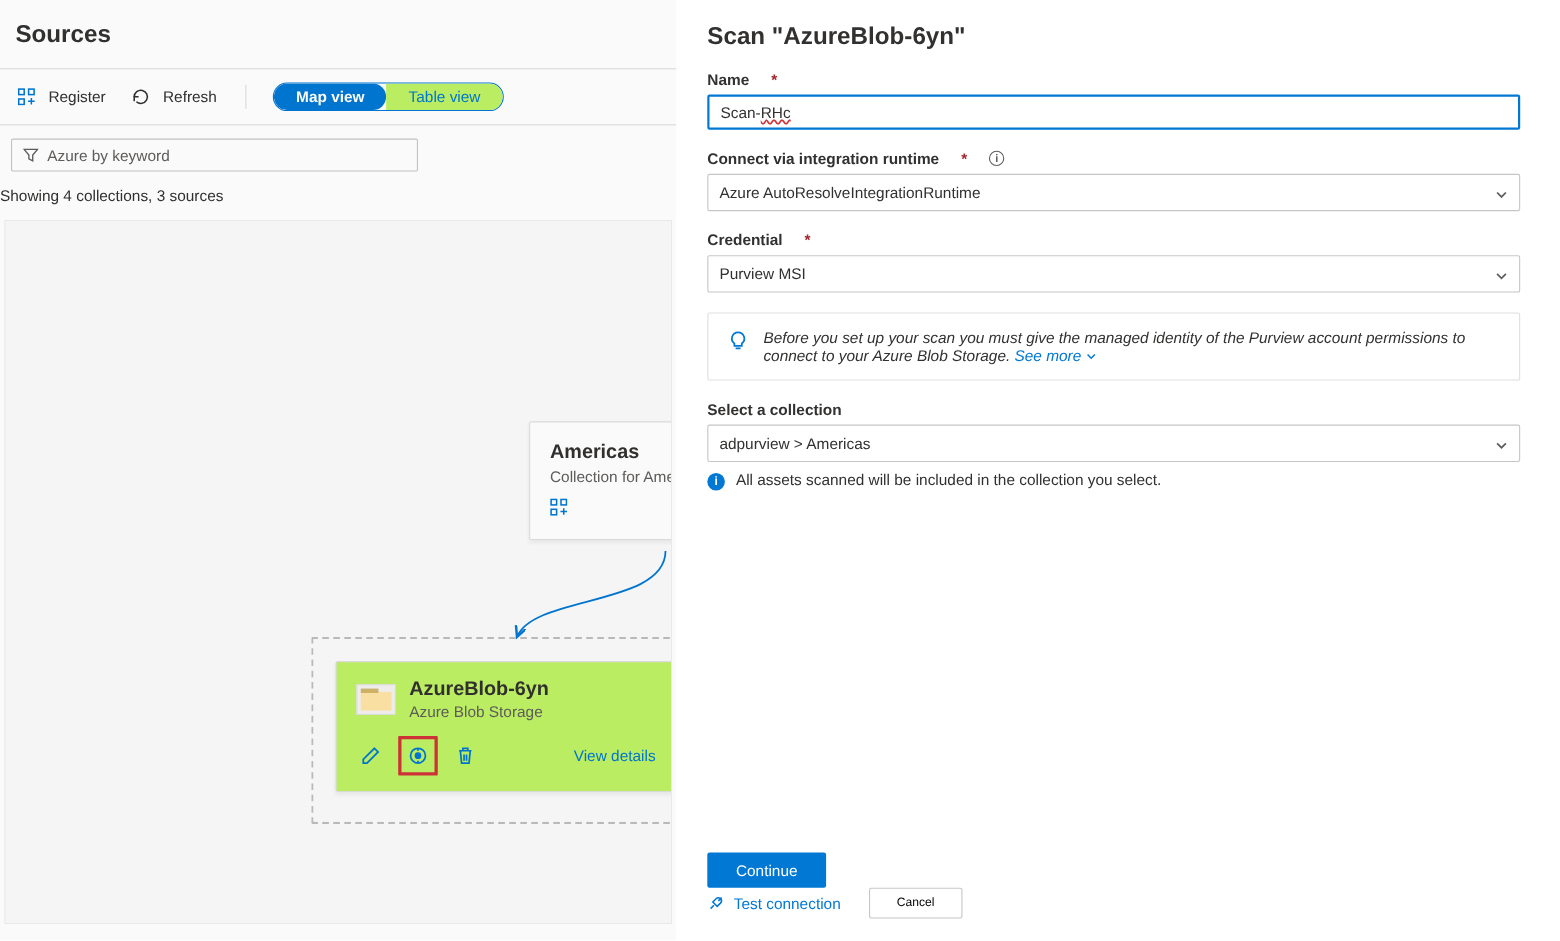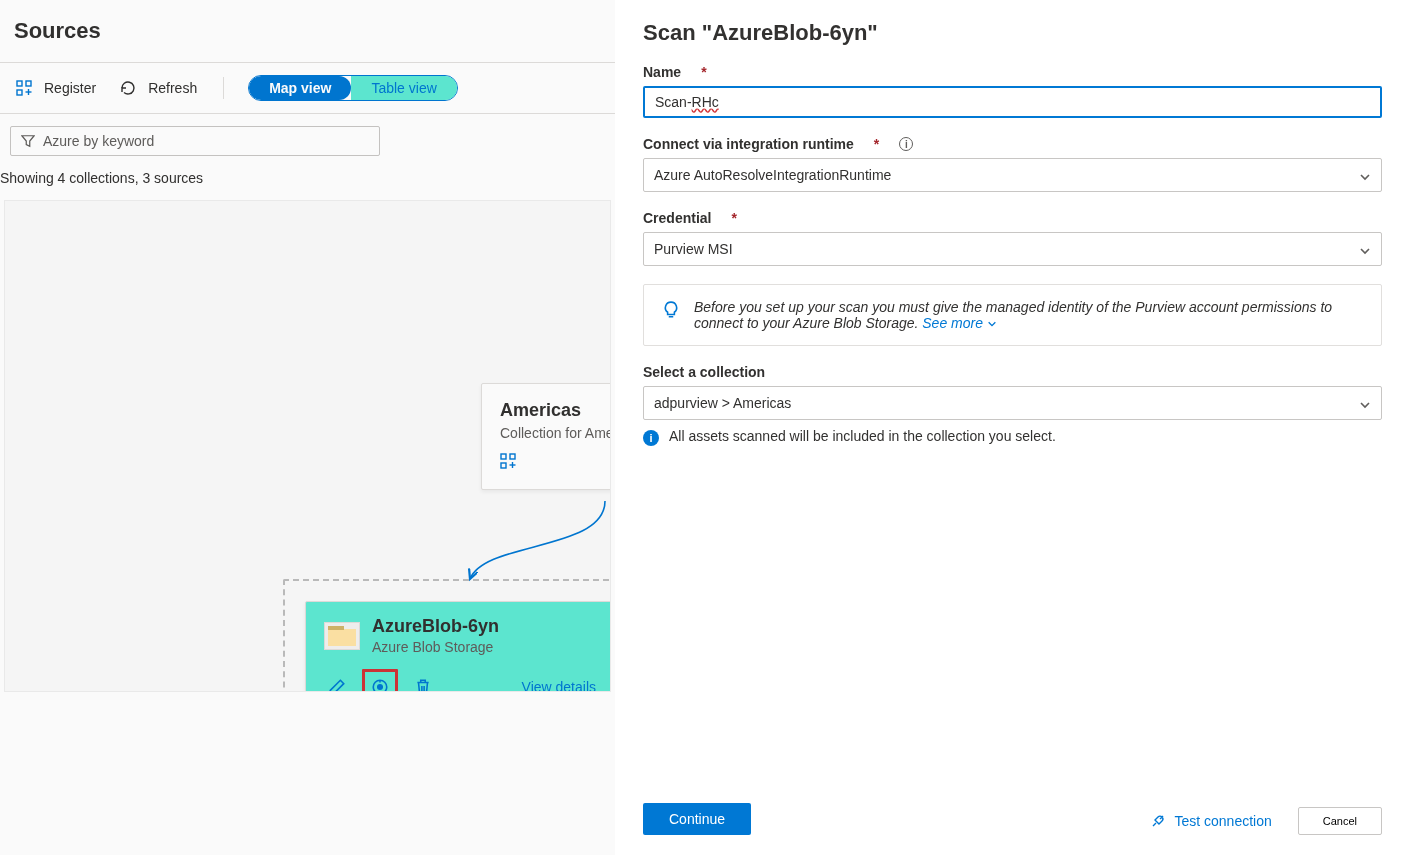--- a/index.html
+++ b/index.html
@@ -19,32 +19,32 @@
   
   .left{width:615px;position:relative;border-right:none;}
   .overlay{position:absolute;inset:0;background:rgba(0,0,0,0.02);}
   .left-header{padding:18px 14px 10px 14px;}
   .left-title{font-size:22px;font-weight:600;margin:0 0 8px 0;}
   .divider{height:1px;background:var(--border-light);margin:0;}
   .toolbar{display:flex;align-items:center;gap:20px;padding:12px 14px;border-bottom:1px solid var(--border-light);}
   .tb-btn{display:flex;align-items:center;gap:12px;background:none;border:none;font-size:14px;color:var(--text);cursor:pointer;padding:2px;}
   .tb-sep{width:1px;height:22px;background:var(--border-light);margin:0 4px;}
   .pill-group{display:flex;border:1px solid var(--blue);border-radius:16px;overflow:hidden;}
-  .pill{padding:4px 20px;font-size:14px;background:#5eead4;color:var(--blue);border:none;cursor:pointer;}
+  .pill{padding:4px 20px;font-size:14px;background:#bef264;color:var(--blue);border:none;cursor:pointer;}
   .pill.active{background:var(--blue);color:#fff;font-weight:600;border-radius:16px;}
   .filter-row{padding:12px 10px 6px 10px;}
   .filter-input{display:flex;align-items:center;gap:8px;border:1px solid var(--border);border-radius:2px;padding:6px 10px;width:370px;color:var(--text-light);font-size:14px;background:#fff;}
   .summary{padding:8px 0;font-size:14px;color:var(--text);}
-  .canvas{margin:6px 4px 16px 4px;height:492px;border:1px solid #eee;background:var(--bg-muted);position:relative;overflow:hidden;}
+  .canvas{margin:6px 4px 16px 4px;height:640px;border:1px solid #eee;background:var(--bg-muted);position:relative;overflow:hidden;}
   .card{position:absolute;background:#fff;border:1px solid var(--border-light);box-shadow:0 2px 4px rgba(0,0,0,0.06);border-radius:2px;padding:16px 18px;min-width:300px;}
   .card .title{font-size:18px;font-weight:600;margin:0;}
   .card .subtitle{font-size:14px;color:var(--text-light);margin:4px 0 12px 0;}
   .grid-icon{color:var(--blue);font-size:14px;}
   .dashed-box{position:absolute;border:2px dashed #bdbdbd;padding:20px;border-radius:2px;}
-  .source-card{position:relative;background:#5eead4;border:1px solid var(--border-light);box-shadow:0 2px 4px rgba(0,0,0,0.06);border-radius:2px;padding:14px 18px;width:310px;}
+  .source-card{position:relative;background:#bef264;border:1px solid var(--border-light);box-shadow:0 2px 4px rgba(0,0,0,0.06);border-radius:2px;padding:14px 18px;width:310px;}
   .source-head{display:flex;align-items:center;gap:12px;}
   .source-icon{width:36px;height:28px;background:#f3f2f1;border:1px solid #e1dfdd;position:relative;}
   .source-icon::before{content:"";position:absolute;left:3px;right:3px;top:6px;bottom:3px;background:#ffe4a6;}
   .source-icon::after{content:"";position:absolute;left:3px;top:3px;width:16px;height:4px;background:#d2b56a;}
   .source-title{font-size:18px;font-weight:600;}
   .source-sub{font-size:14px;color:var(--text-light);margin-top:2px;}
   .source-actions{display:flex;align-items:center;justify-content:space-between;margin-top:14px;}
   .icons{display:flex;align-items:center;gap:12px;}
   .icon-btn{width:26px;height:26px;display:flex;align-items:center;justify-content:center;color:var(--blue);cursor:pointer;}
   .scan-highlight{border:3px solid #d13438;padding:2px;border-radius:1px;}
@@ -60,21 +60,21 @@
   .text-input{width:100%;border:2px solid var(--blue);border-radius:2px;padding:6px 10px;font-size:14px;outline:none;}
   .underline-err{text-decoration:underline;text-decoration-color:#d13438;text-decoration-style:wavy;}
   .select{width:100%;border:1px solid var(--border);border-radius:2px;padding:8px 10px;font-size:14px;display:flex;justify-content:space-between;align-items:flex-end;background:#fff;cursor:pointer;}
   .chev{color:var(--text-light);}
   .tip-box{border:1px solid var(--border-light);border-radius:2px;padding:14px 18px;display:flex;gap:14px;margin-bottom:18px;align-items:flex-start;font-style:italic;}
   .tip-icon{color:var(--blue);flex-shrink:0;margin-top:2px;}
   .tip-text{font-size:14px;color:var(--text);}
   .see-more{color:var(--blue);cursor:pointer;}
   .helper{display:flex;align-items:flex-start;gap:10px;font-size:14px;margin-top:8px;}
   .ibadge{width:16px;height:16px;border-radius:50%;background:var(--blue);color:#fff;font-size:11px;display:flex;align-items:center;justify-content:center;font-weight:bold;flex-shrink:0;margin-top:2px;}
-  .footer{margin-top:auto;display:flex;align-items:flex-end;justify-content:space-between;padding-top:20px;}
+  .footer{margin-top:auto;display:flex;align-items:flex-start;justify-content:space-between;padding-top:20px;flex-direction:column;}
   .btn-primary{background:var(--blue);color:#fff;border:none;padding:8px 26px;font-size:14px;border-radius:2px;cursor:pointer;}
   .footer-right{display:flex;align-items:center;gap:26px;}
   .test-conn{display:flex;align-items:center;gap:8px;color:var(--blue);font-size:14px;cursor:pointer;}
   .btn-secondary{background:#fff;border:1px solid var(--border);padding:7px 24px;font-size:11px;border-radius:2px;cursor:pointer;}
 </style>
 </head>
 <body>
 
 <div class="app">
 

